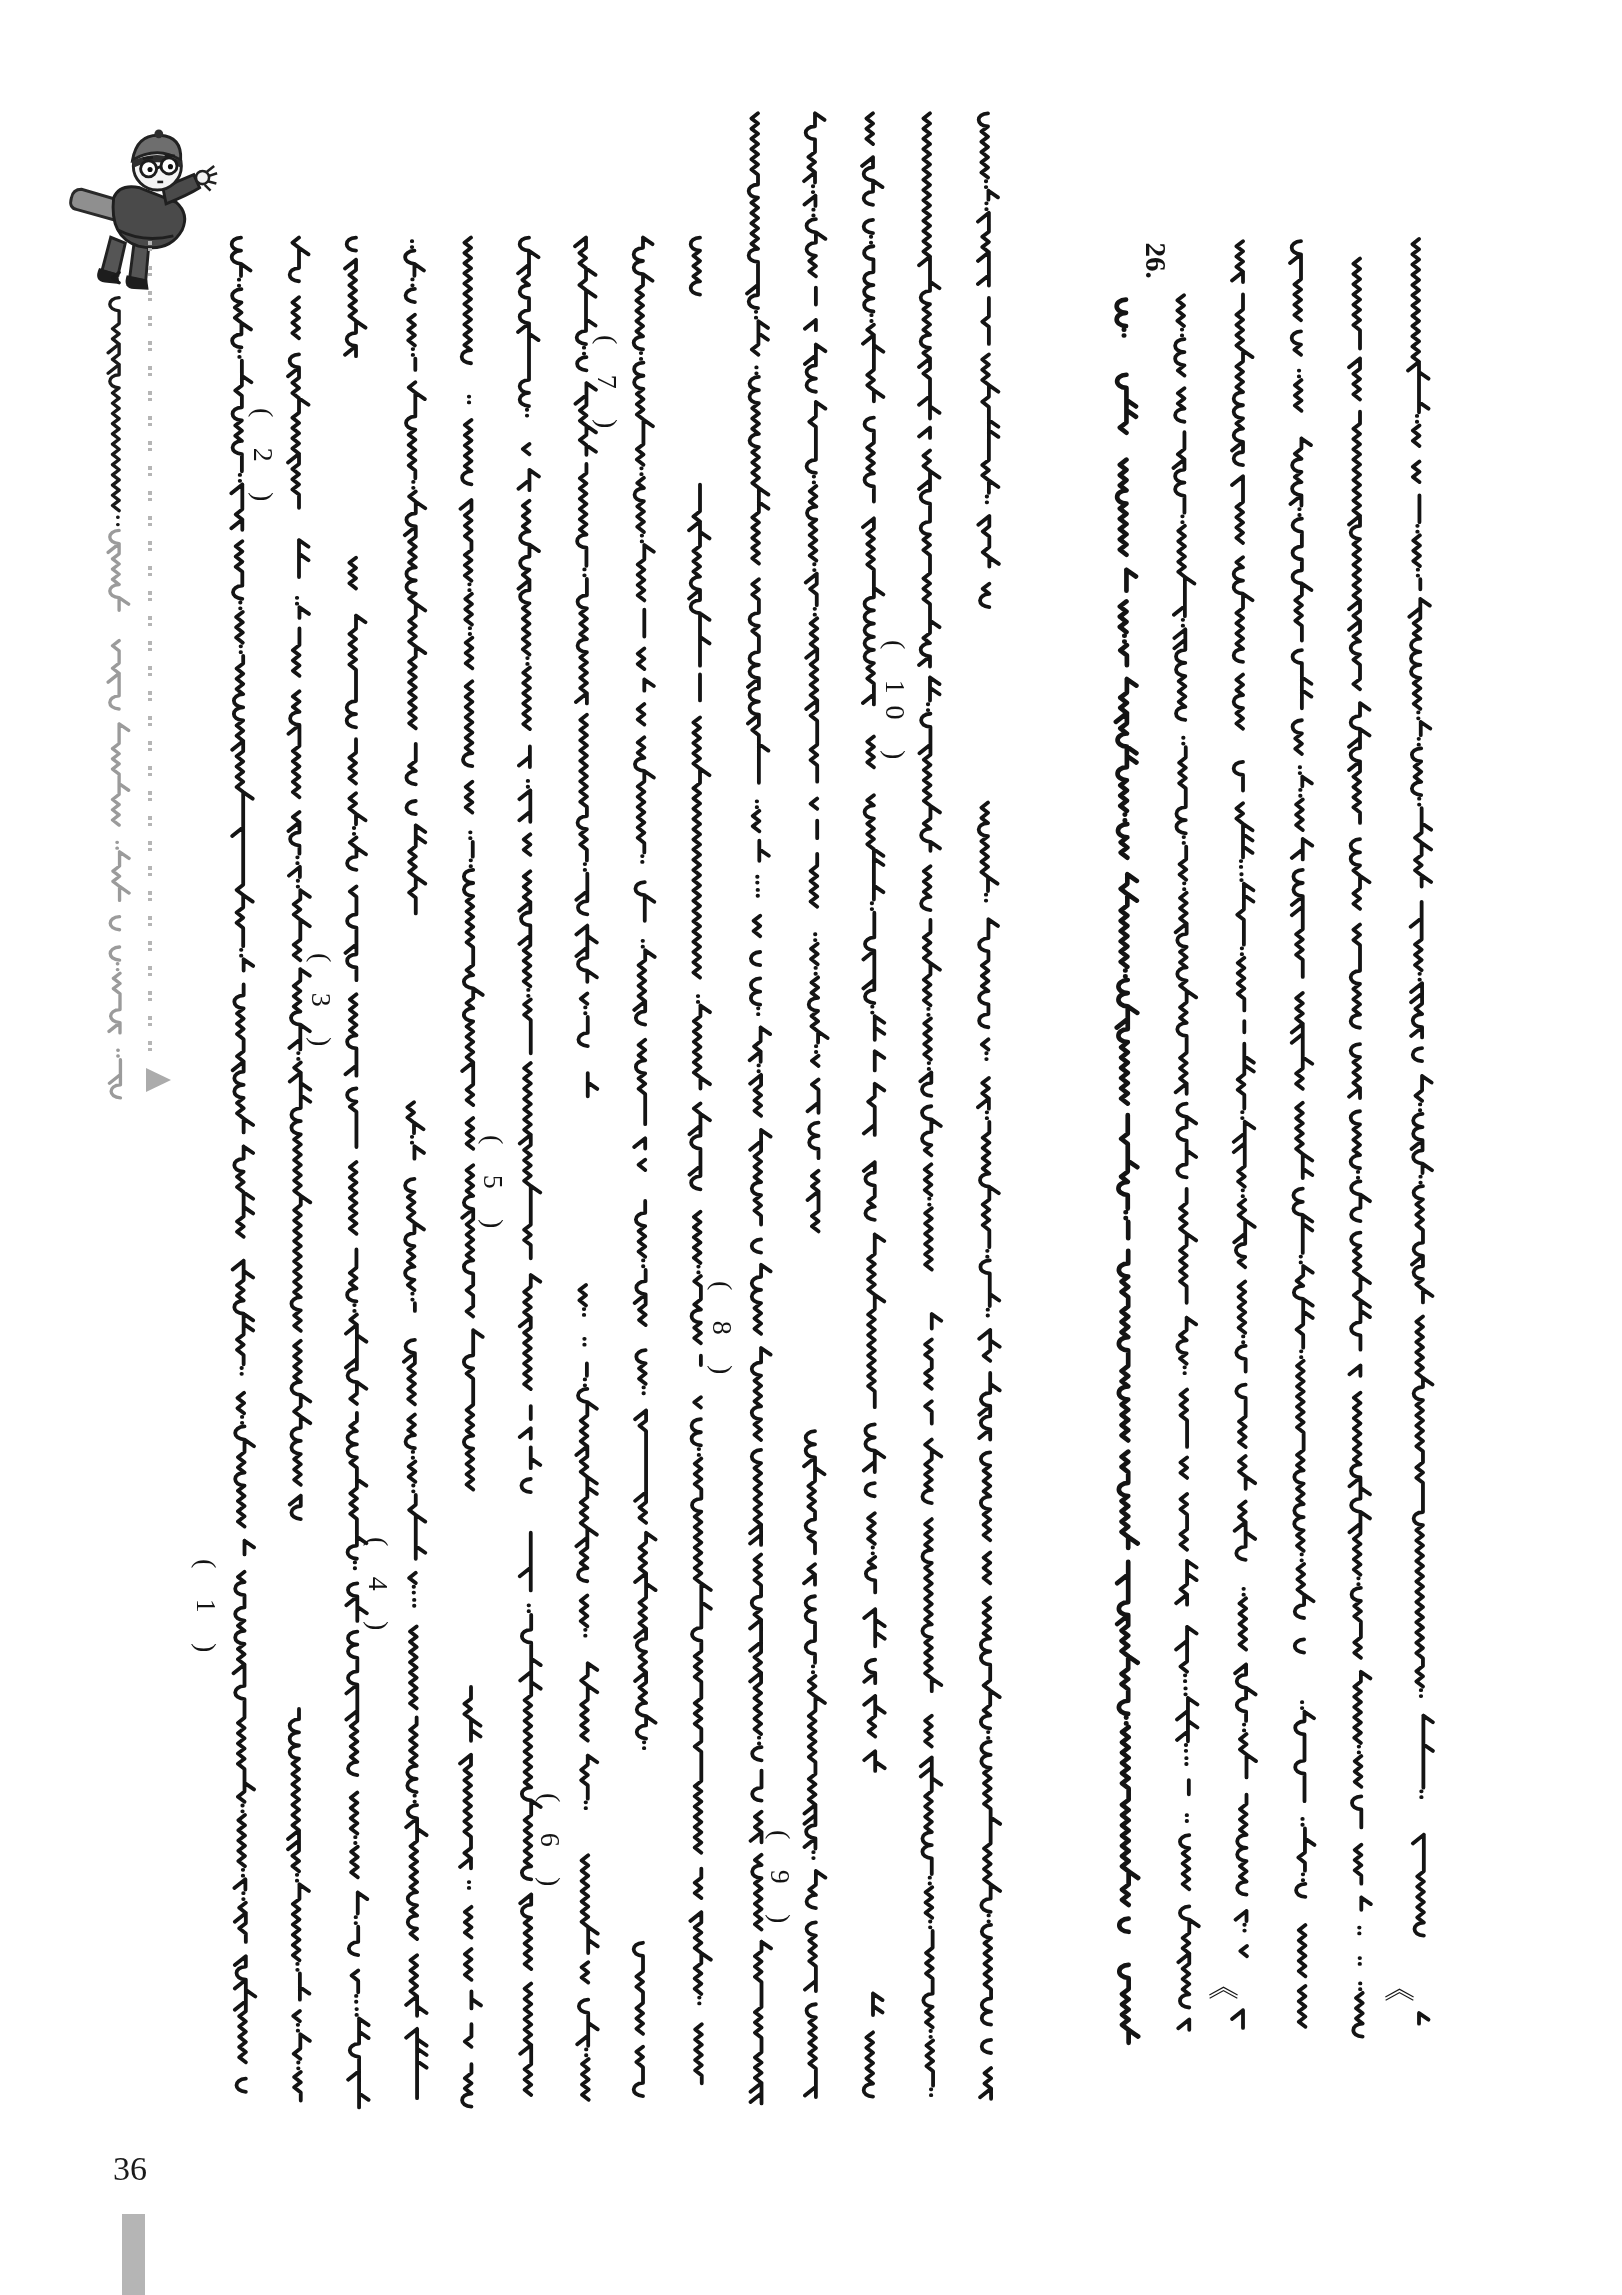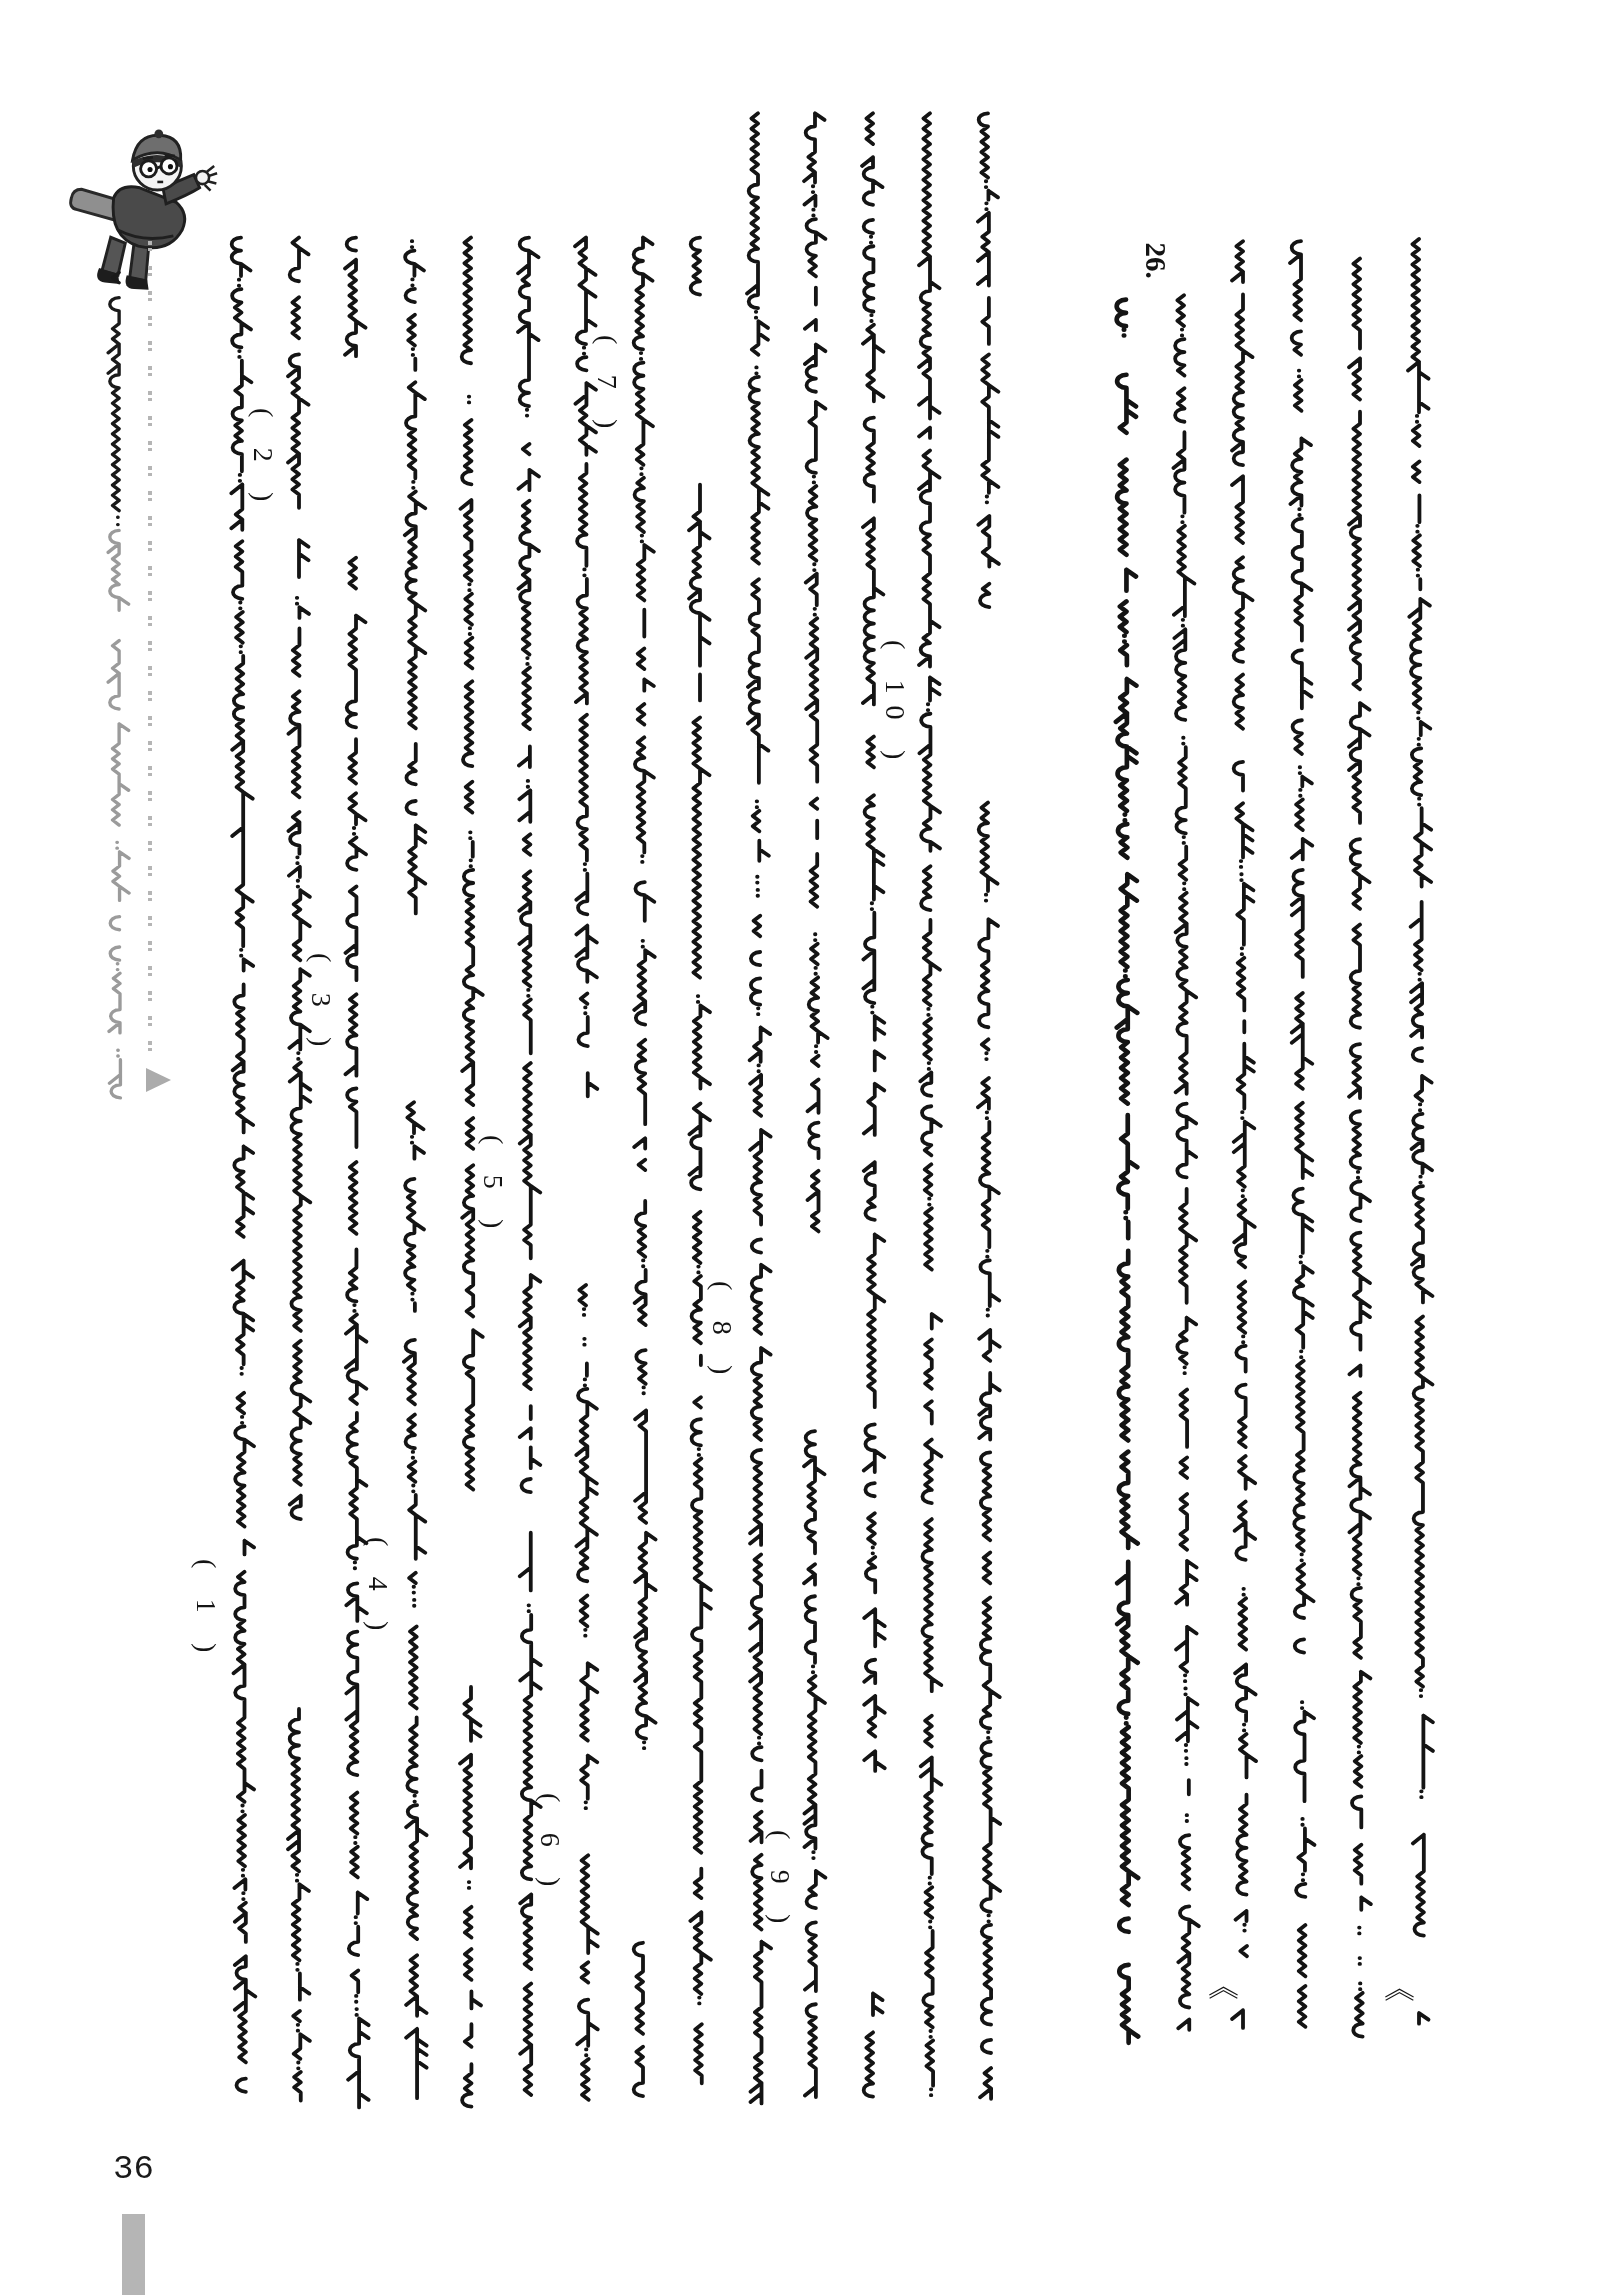--- a/index.html
+++ b/index.html
@@ -195,16 +195,16 @@
       </div>
       <div class="col" style="left: 1402px; top: 0px; width: 34px; height: 2039px;">
         <span class="insert rot quote-glyph" style="top: 1966px; height: 41px; width: 41px; margin-top: 0px; transform-origin: 20.5px 20.5px; left: -3.7px;">《</span>
         <svg width="34" height="2054" viewBox="0 0 46 2810">
           <path d="M 23 327.0 l -9 7 l 9 7 l -9 7 l 9 7 l -9 7 l 9 7 l -9 7 l 9 7 l -9 7 l 9 7 l -9 7 l 9 7 l -9 7 l 9 7 l -9 7 l 9 7 l -9 7 l 9 7 l -9 7 l 9 7 l -9 7 l 9 7 l -9 7 l 9 7 l -15 12 m 15 -12 v 14 l 13 9 m -13 -9 v 18.5 v 22.6 l 13 9 m -13 -9 v 13.9 m -3 5 l 0.6 0 m -0.6 8 l 0.6 0 m 3 5 l -9 7 l 9 7 l -9 7 l 9 7 m 0 21.5 l -9 7 l 9 7 l -9 7 l 9 7 m 0 18.1 v 14.5 v 22.3 m -3 5 l 0.6 0 m -0.6 8 l 0.6 0 m 3 5 l -9 7 l 9 7 l -9 7 l 9 7 l -9 7 l 9 7 m -3 5 l 0.6 0 m -0.6 8 l 0.6 0 m 3 5 v 13.7 m 0 13.4 l 13 9 m -13 -9 v 12.2 l -15 12 m 15 -12 v 14 l -9 7 l 9 7 l -9 7 l 9 7 c -17 1 -17 17 0 18 c -17 1 -17 17 0 18 c -17 1 -17 17 0 18 l -9 7 l 9 7 l -9 7 l 9 7 l -9 7 l 9 7 m -3 5 l 0.6 0 m -0.6 8 l 0.6 0 m 3 5 l 13 9 m -13 -9 v 18.0 m -3 5 l 0.6 0 m -0.6 8 l 0.6 0 m 3 5 c -17 1 -17 17 0 18 l -9 7 l 9 7 l -9 7 l 9 7 c -17 1 -17 17 0 18 m -3 5 l 0.6 0 m -0.6 8 l 0.6 0 m 3 5 v 20.3 l 13 9 m -13 -9 v 13.1 l -9 7 l 9 7 l 13 9 m -13 -9 v 16.5 l -9 7 l 9 7 l -9 7 l 9 7 l 13 9 m -13 -9 v 15.2 m 0 21.0 v 22.2 l -15 12 m 15 -12 v 14 v 15.2 l -9 7 l 9 7 l -9 7 l 9 7 l -9 7 l 9 7 m -3 5 l 0.6 0 m -0.6 8 l 0.6 0 m 3 5 l -15 12 m 15 -12 v 14 l -15 12 m 15 -12 v 14 l -9 7 l 9 7 c -17 1 -17 17 0 18 l -15 12 m 15 -12 v 14 m 0 14.6 c -17 1 -17 17 0 18 m 0 20.2 l 13 9 m -13 -9 v 19.9 l -9 7 l 9 7 m -3 5 l 0.6 0 m -0.6 8 l 0.6 0 m 3 5 c -17 1 -17 17 0 18 c -17 1 -17 17 0 18 l -15 12 m 15 -12 v 14 c -17 1 -17 17 0 18 l 13 9 m -13 -9 v 12.9 m -3 5 l 0.6 0 m -0.6 8 l 0.6 0 m 3 5 c -17 1 -17 17 0 18 l -9 7 l 9 7 l -9 7 l 9 7 l -9 7 l 9 7 v 17.2 c -17 1 -17 17 0 18 l -15 12 m 15 -12 v 14 c -17 1 -17 17 0 18 l -9 7 l 9 7 l 13 9 m -13 -9 v 17.8 m 0 19.3 l -9 7 l 9 7 l -9 7 l 9 7 l -9 7 l 9 7 l -9 7 l 9 7 l -9 7 l 9 7 l -9 7 l 9 7 l 13 9 m -13 -9 v 12.4 c -17 1 -17 17 0 18 l -9 7 l 9 7 l -9 7 l 9 7 l -9 7 l 9 7 l -9 7 l 9 7 l -9 7 l 9 7 v 15.1 l -9 7 l 9 7 l -9 7 l 9 7 v 25.2 v 14.7 c -17 1 -17 17 0 18 l -9 7 l 9 7 l -9 7 l 9 7 l -9 7 l 9 7 l -9 7 l 9 7 l -9 7 l 9 7 l -9 7 l 9 7 l -9 7 l 9 7 l -9 7 l 9 7 l -9 7 l 9 7 l -9 7 l 9 7 l -9 7 l 9 7 l -9 7 l 9 7 l -9 7 l 9 7 v 10.8 l -9 7 l 9 7 l -9 7 l 9 7 m -3 5 l 0.6 0 m -0.6 8 l 0.6 0 m 3 5 m 0 21.8 l 13 9 m -13 -9 v 17.3 v 21.9 l 13 9 m -13 -9 v 13.4 v 15.5 v 20.4 v 10.1 m -3 5 l 0.6 0 m -0.6 8 l 0.6 0 m 3 5 m 0 23.5 m 0 22.7 l -15 12 m 15 -12 v 14 v 16.5 v 19.7 l -9 7 l 9 7 l -9 7 l 9 7 l -9 7 l 9 7 l -9 7 l 9 7 l -9 7 l 9 7 c -17 1 -17 17 0 18 m 0 22.7 m 0 16.9" fill="none" stroke="#141414" stroke-width="5.2" stroke-linecap="round" stroke-linejoin="round"></path>
           <path d="M 23 2754.0 l 13 9 m -13 -9 v 14.5 m 0 19.6" fill="none" stroke="#141414" stroke-width="5.2" stroke-linecap="round" stroke-linejoin="round"></path>
         </svg>
       </div>
     </div>
 
-  <div class="pagenum" style="left:113px;top:2150px;font-family:Liberation Mono, monospace;">36</div>
+  <div class="pagenum" style="left:113px;top:2150px;">36</div>
   <div class="bottom-bar" style="left:122px;top:2214px;width:22.7px;height:81px;"></div>
 </div>
 
 
 </body></html>

